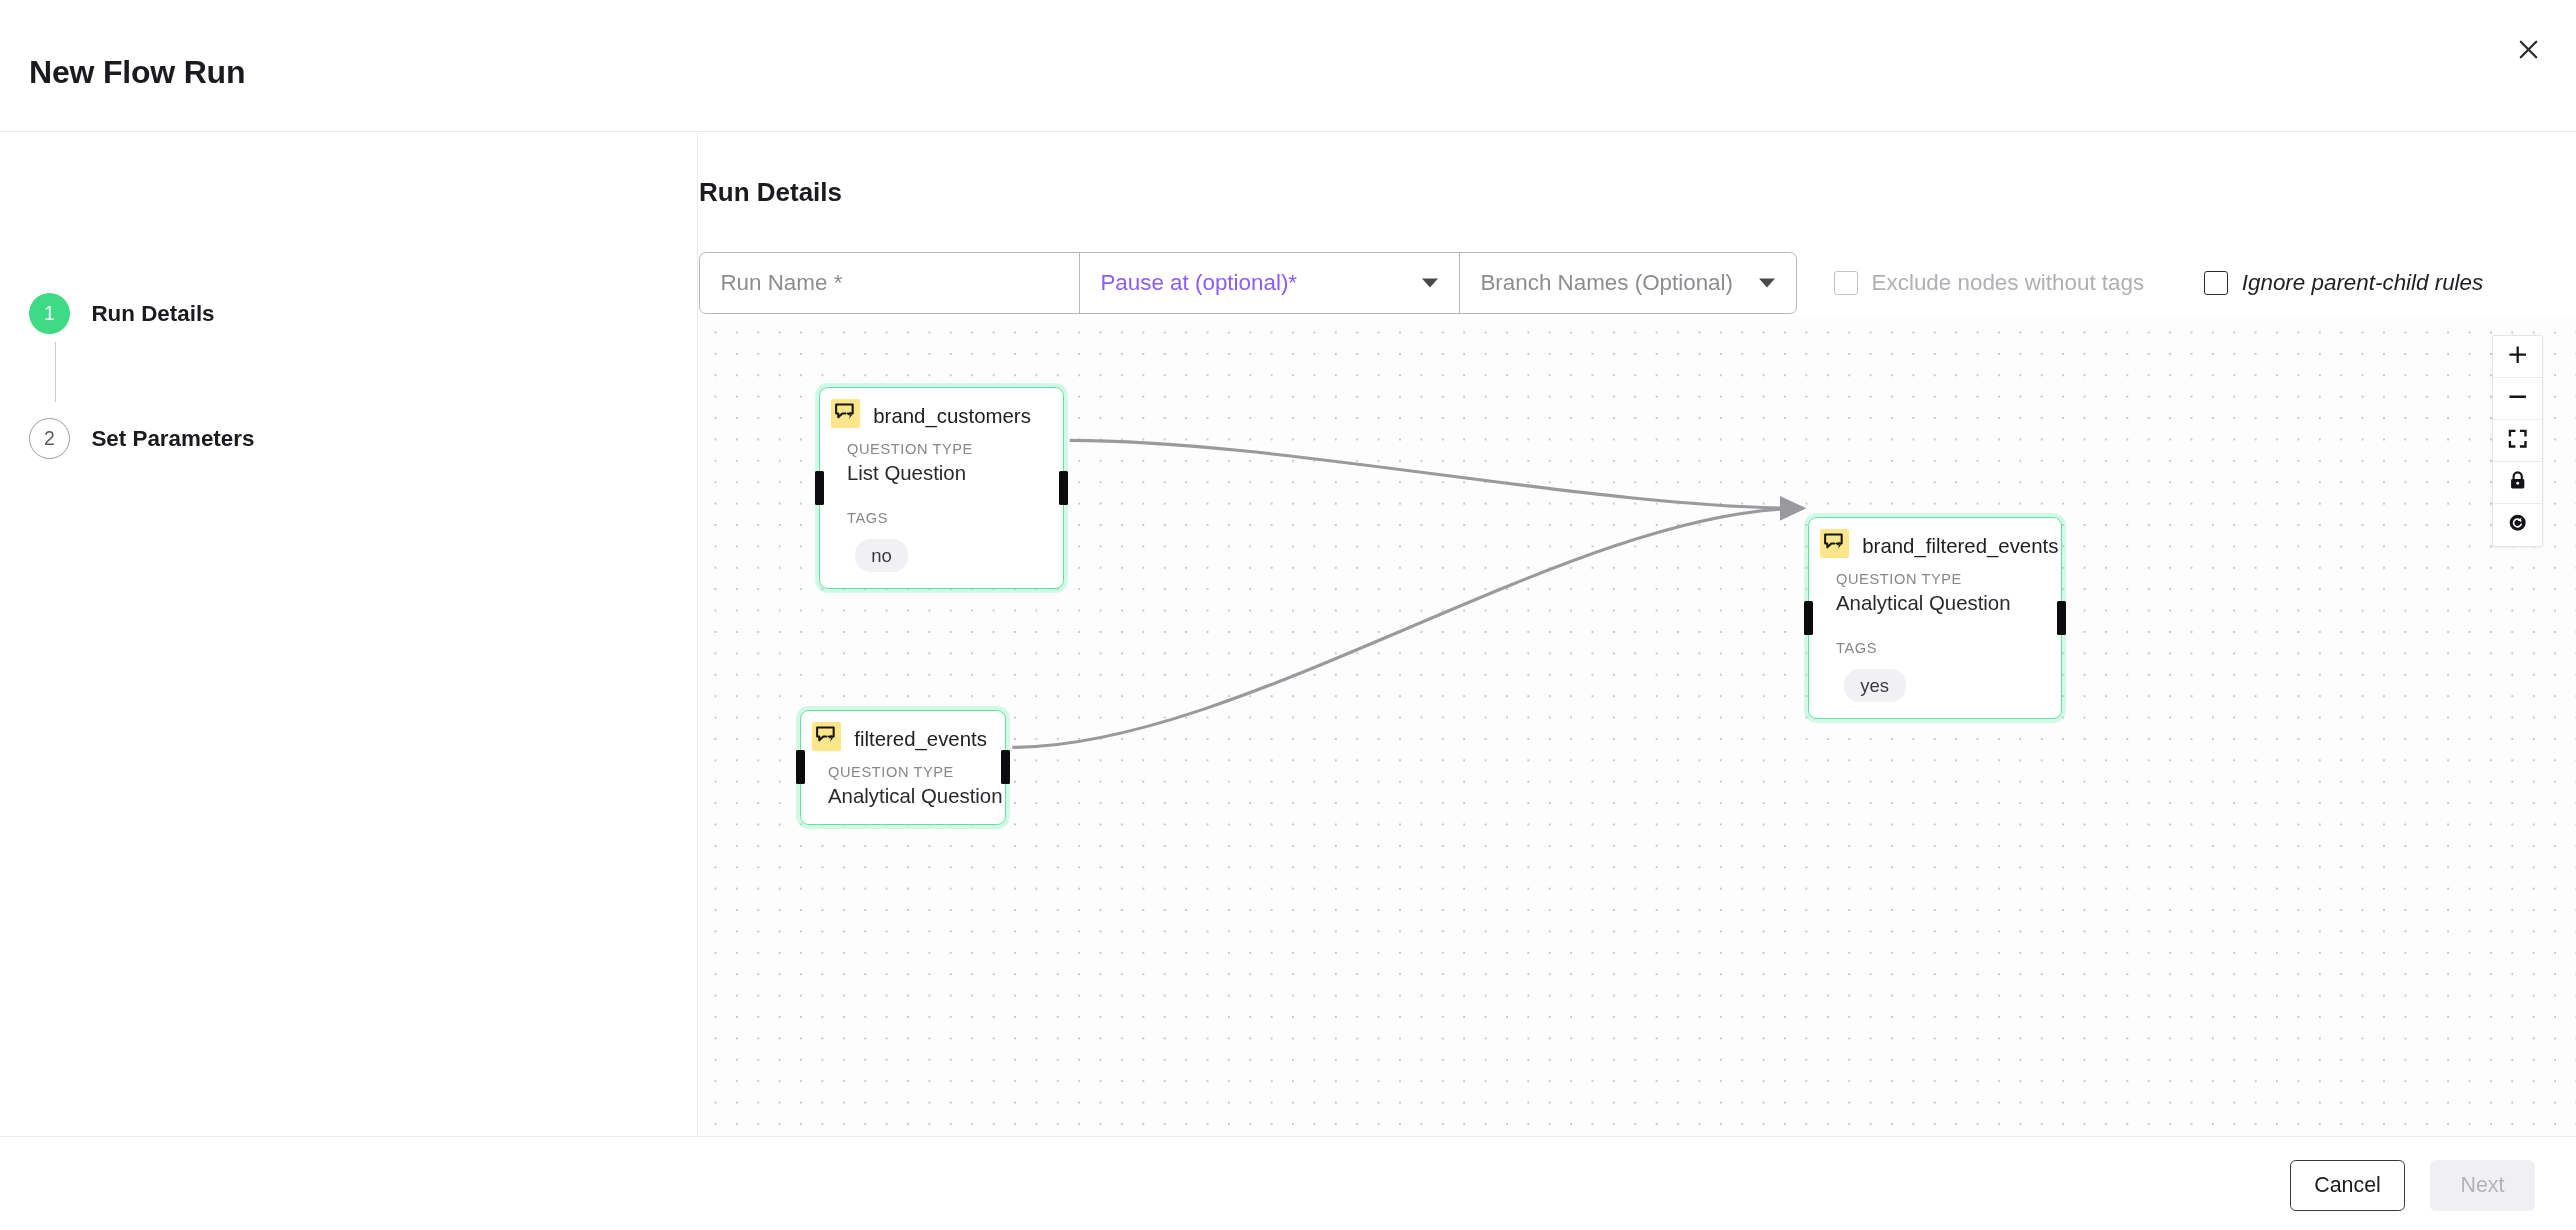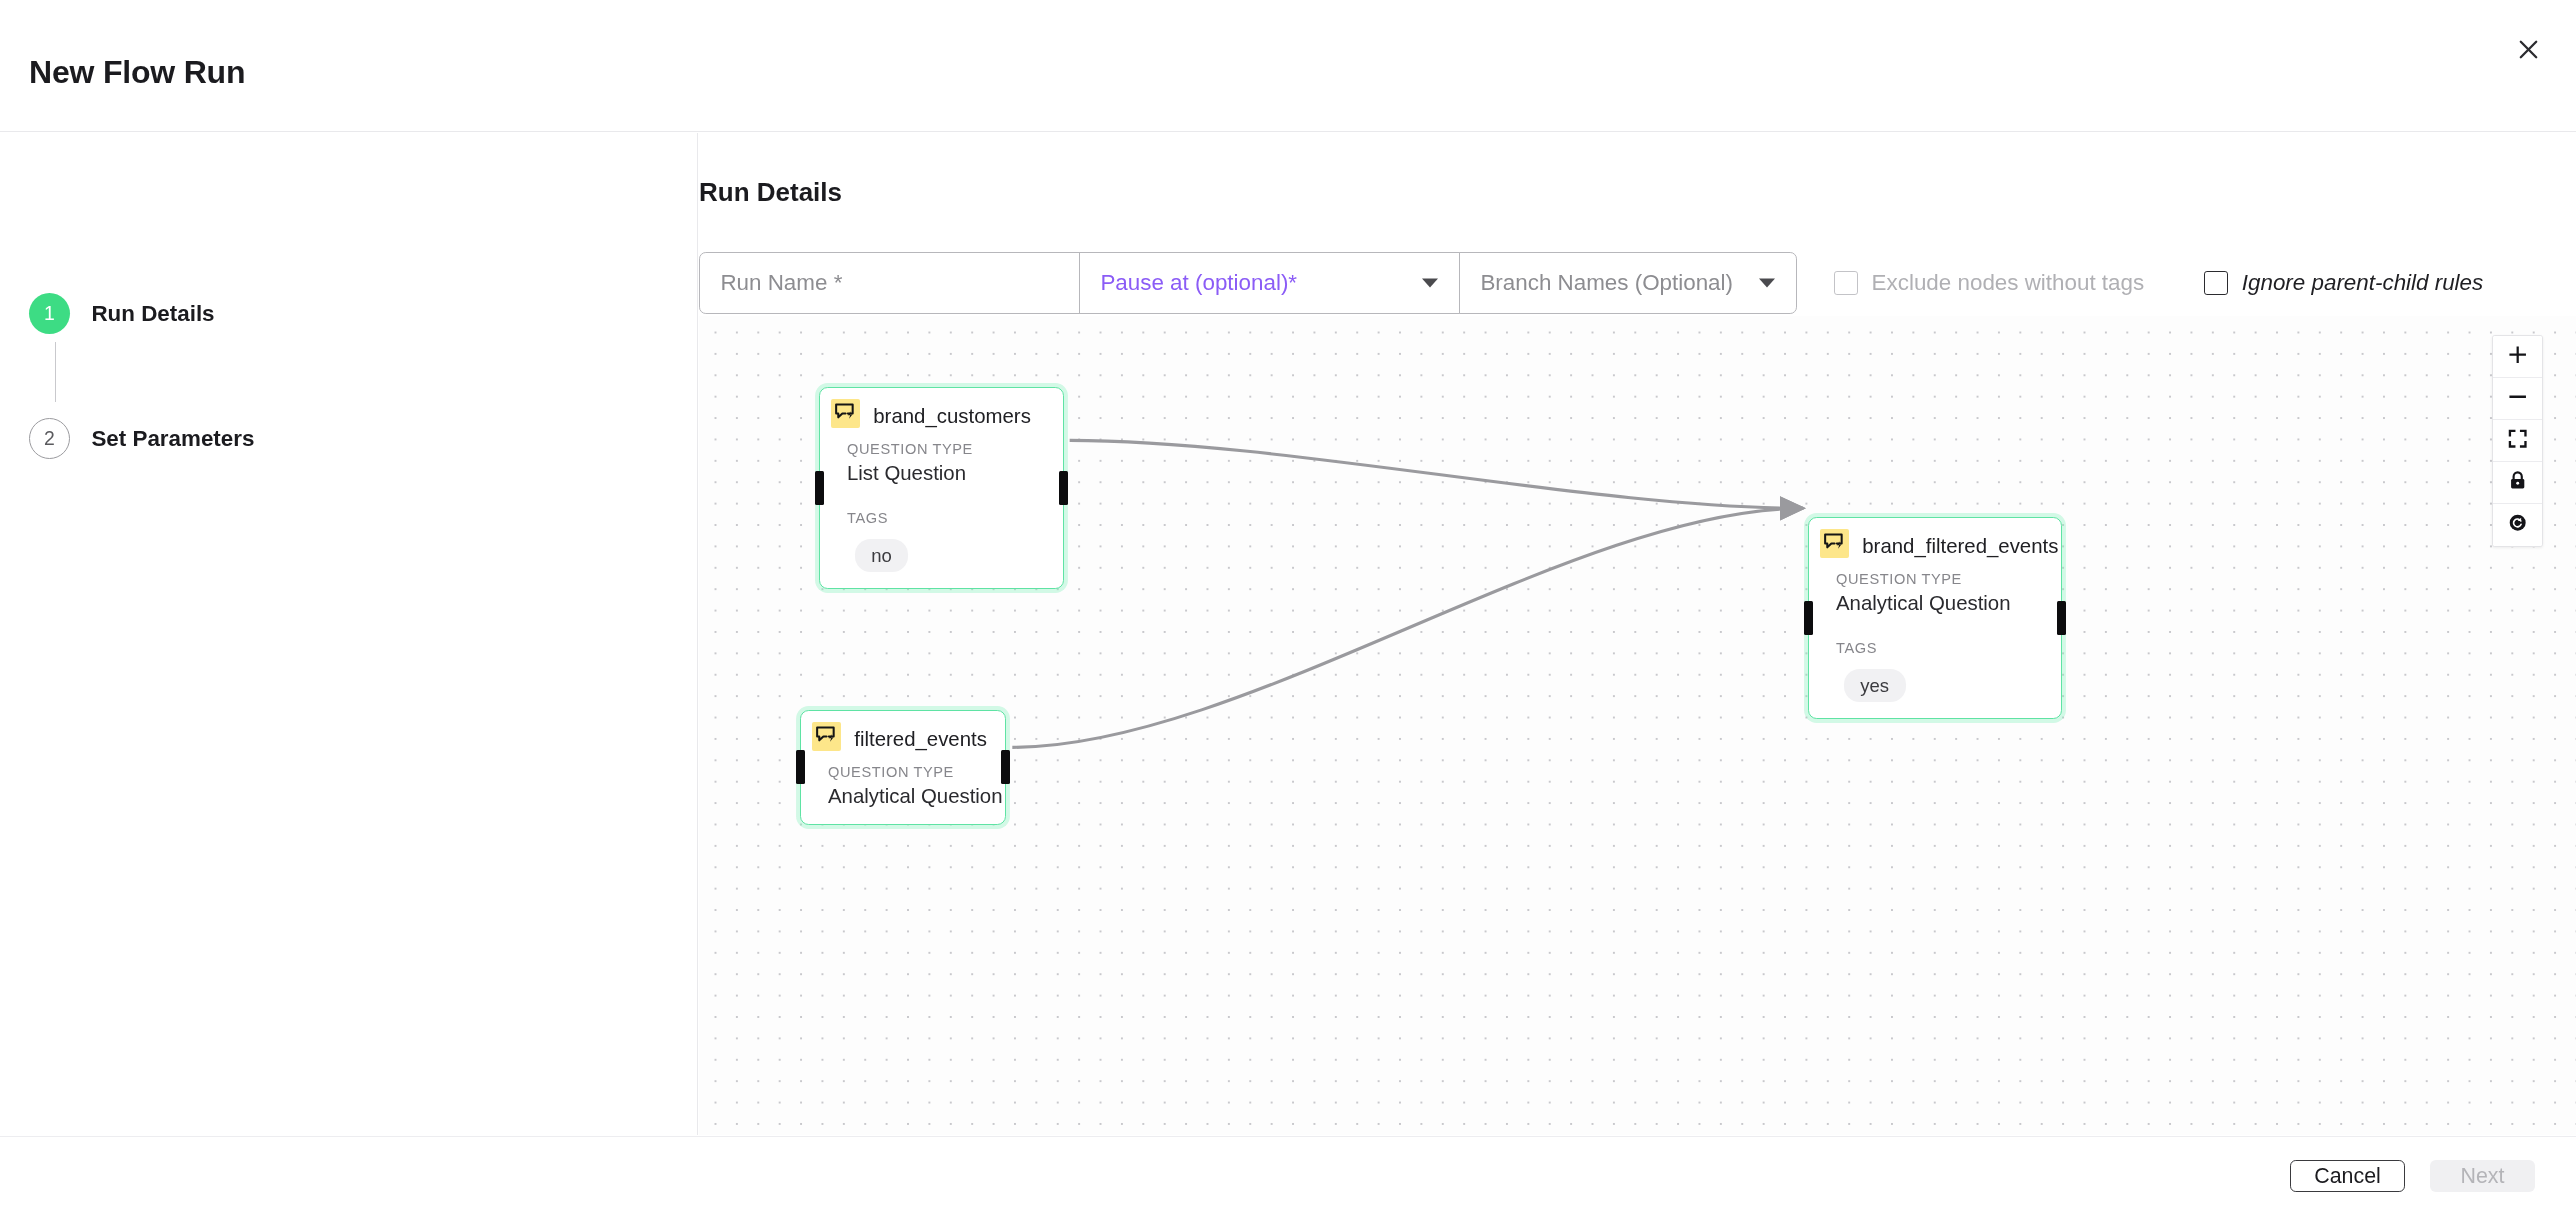--- a/index.html
+++ b/index.html
@@ -132,21 +132,21 @@
     border-bottom: 1px solid #ececef;
   }
   .ctrl-btn:last-child { border-bottom: none; }
 
   
   .footer {
     position: absolute; left: 0; top: 1136px; width: 2576px; height: 94px;
     background: #fff; border-top: 1px solid #ededf0;
   }
   .btn {
-    position: absolute; top: 23px; height: 32px; border-radius: 5.8px;
+    position: absolute; top: 23px; height: 51px; border-radius: 5.8px;
     font-size: 21.4px; font-family: "Liberation Sans", sans-serif; cursor: pointer;
   }
   .btn-cancel { right: 171px; width: 115px; background: #fff; border: 1px solid #3a3a3e; color: #1b1b1f; }
   .btn-next { right: 41px; width: 105px; background: #f0f0f2; border: none; color: #b4b4b8; cursor: default; }
 </style>
 </head>
 <body>
 
 <div class="page">
 

